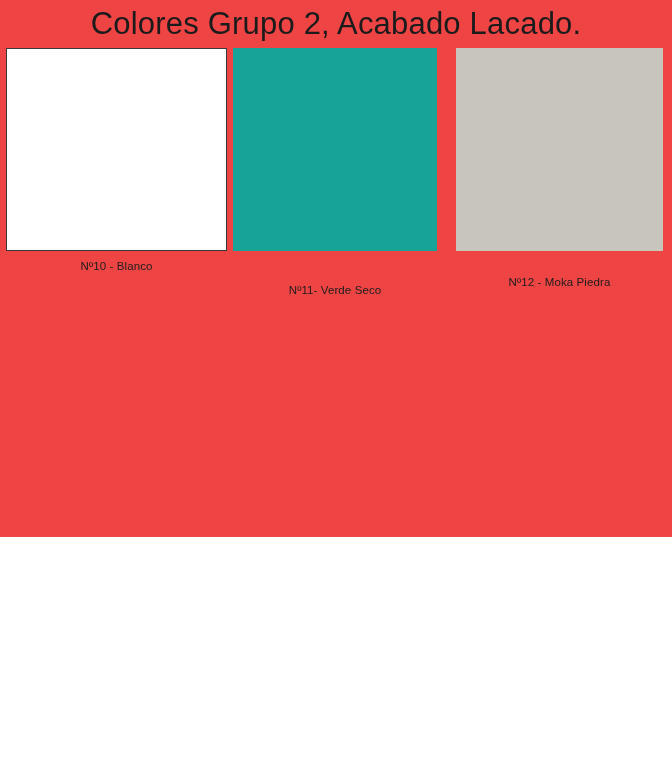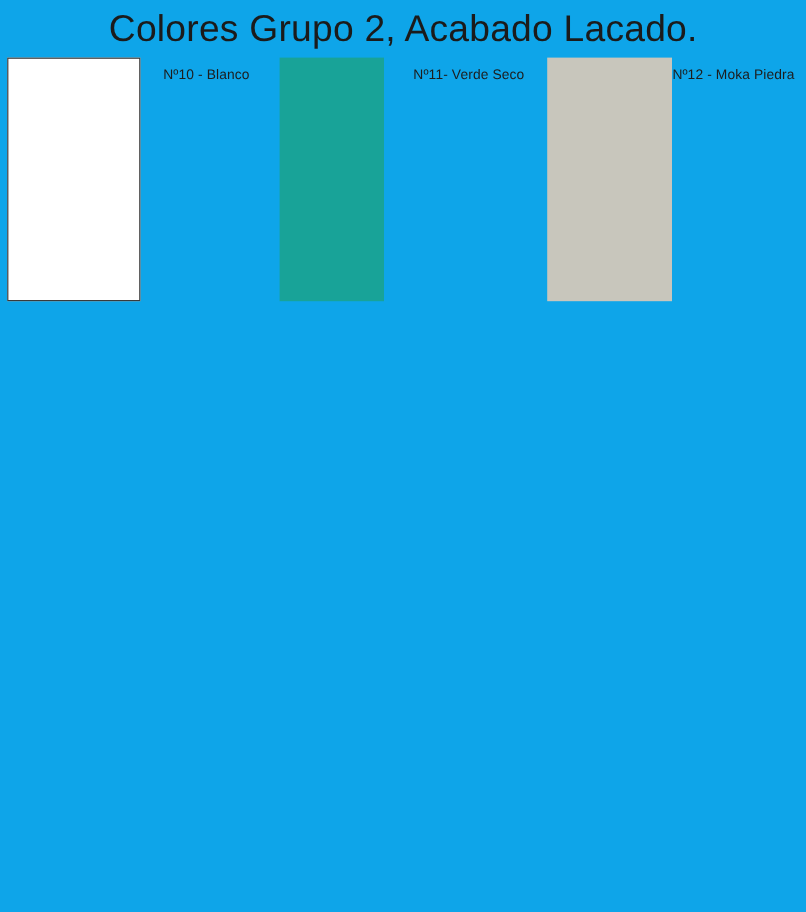--- a/index.html
+++ b/index.html
@@ -11,22 +11,22 @@
     width: 672px;
     height: 760px;
     background: #ffffff;
     font-family: "Liberation Sans", sans-serif;
     overflow: hidden;
   }
 
   .page {
     position: relative;
     width: 672px;
-    height: 760px;
-    background: #0ea5e9;
+    height: 537px;
+    background: #ef4444;
   }
 
   .page-title {
     position: absolute;
     left: 0;
     top: 6px;
     width: 672px;
     text-align: center;
     font-family: "Liberation Sans", sans-serif;
     font-size: 31px;
@@ -47,27 +47,27 @@
     display: flex;
     width: 672px;
     align-items: flex-start;
   }
   .row-1 { height: 240px; }
   .row-2 { height: 238px; }
   .row-3 { height: 234px; }
 
   .cell {
     display: flex;
-    flex-direction: row;
+    flex-direction: column;
     align-items: stretch;
   }
   
   .cell.col-1 { width: 228px; padding-left: 6px; padding-right: 1px; }
   .cell.col-2 { width: 228px; padding-left: 5px; padding-right: 19px; gap: 24px; }
-  .cell.col-3 { width: 216px; padding-left: 0px; padding-right: 9px; }
+  .cell.col-3 { width: 216px; padding-left: 0px; padding-right: 9px; gap: 16px; }
 
   .swatch {
     width: 100%;
     display: block;
   }
   .row-1 .swatch { height: 203px; }
   .row-2 .swatch { height: 200px; }
   .row-3 .swatch { height: 199px; }
 
   .swatch.bordered {

